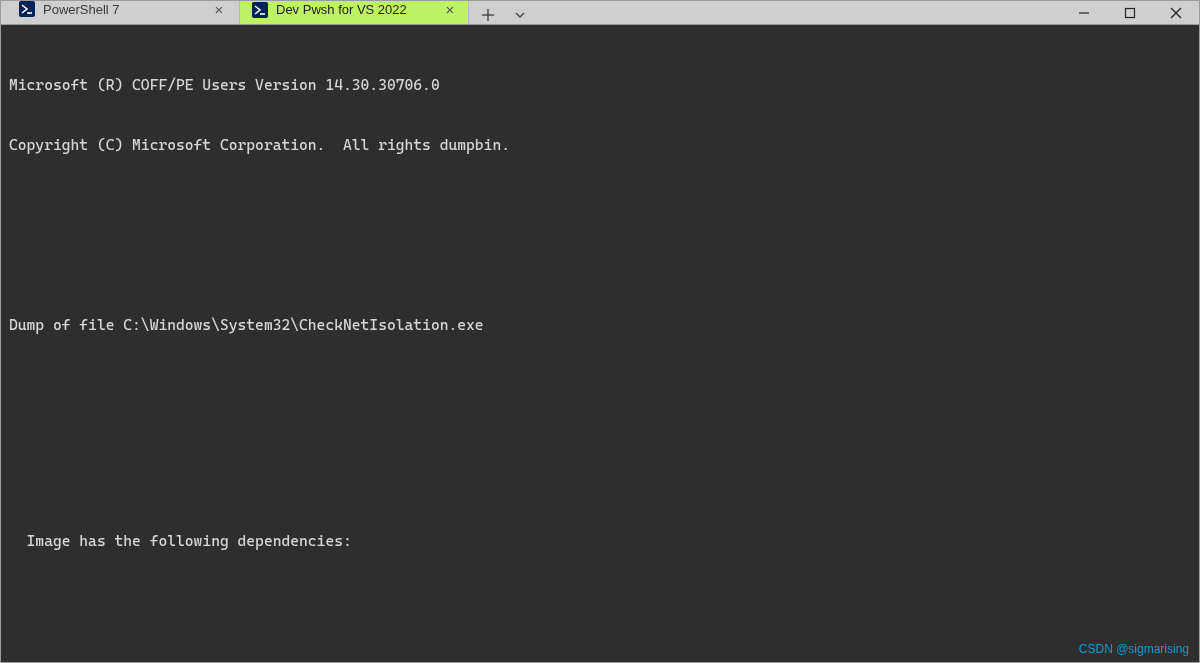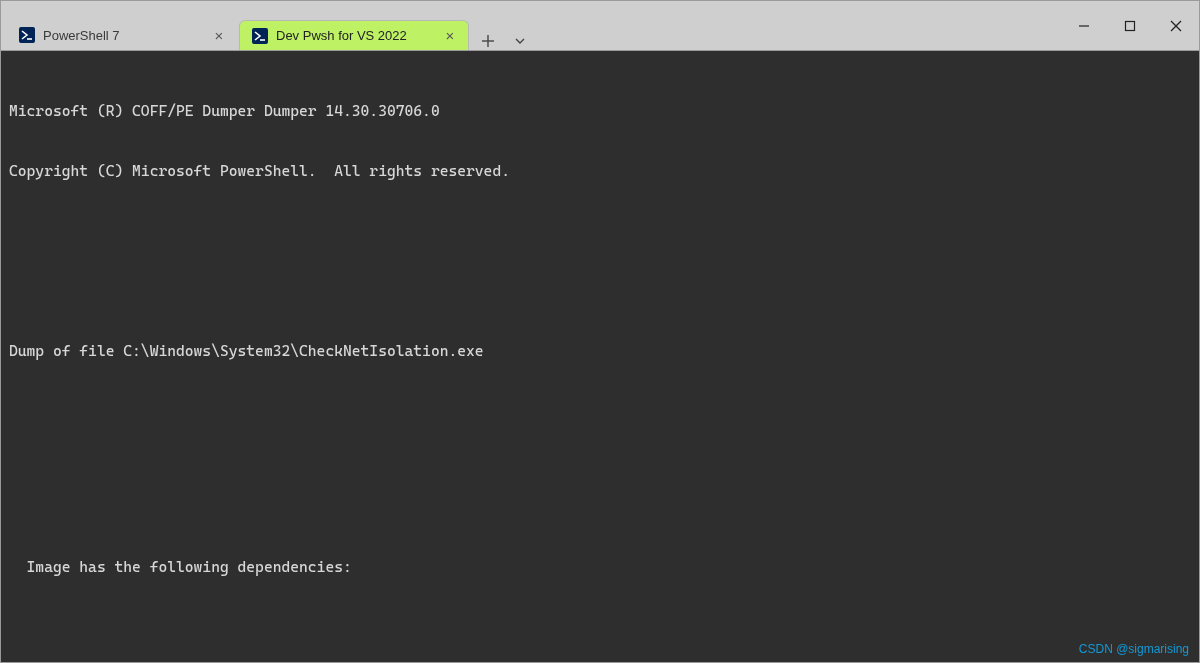--- a/index.html
+++ b/index.html
@@ -7,21 +7,21 @@
     width: 1200px;
     height: 663px;
     background: #2e2e2e;
     font-family: "Segoe UI", Arial, sans-serif;
     font-size: 13px;
     overflow: hidden;
     position: relative;
     border: 1px solid #9a9a9a;
   }
   .titlebar {
-    height: 50px;
+    height: 24px;
     background: #cfcfcf;
     display: flex;
     align-items: stretch;
     border-bottom: 1px solid #9a9a9a;
   }
   .tabs { display: flex; align-items: flex-end; padding-left: 6px; }
   .tab {
     display: flex;
     align-items: center;
     gap: 8px;
@@ -135,22 +135,22 @@
     <div class="wc-btn">
       <svg width="12" height="12" viewBox="0 0 12 12">
           <line x1="1" y1="1" x2="11" y2="11" stroke="#222" stroke-width="1.2"></line>
           <line x1="11" y1="1" x2="1" y2="11" stroke="#222" stroke-width="1.2"></line>
         </svg>
     </div>
   </div>
 </div>
 
 <div class="terminal">
-  <div class="term-line">Microsoft (R) COFF/PE Dumper Dumper 14.30.30706.0</div>
-  <div class="term-line">Copyright (C) Microsoft PowerShell.  All rights reserved.</div>
+  <div class="term-line">Microsoft (R) COFF/PE Users Version 14.30.30706.0</div>
+  <div class="term-line">Copyright (C) Microsoft Corporation.  All rights dumpbin.</div>
   <div class="term-line">&nbsp;</div>
   <div class="term-line">&nbsp;</div>
   <div class="term-line">Dump of file C:\Windows\System32\CheckNetIsolation.exe</div>
   <div class="term-line">&nbsp;</div>
   <div class="term-line">&nbsp;</div>
   <div class="term-line indent1">Image has the following dependencies:</div>
   
   
 </div>
 

